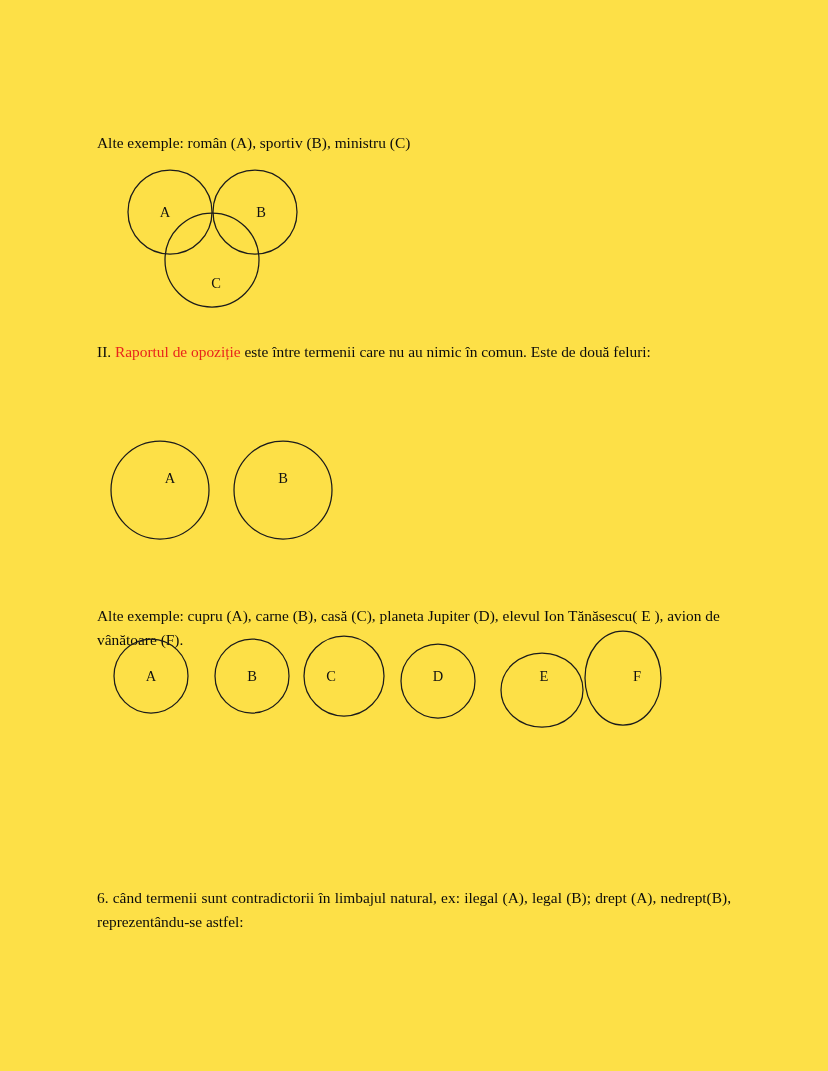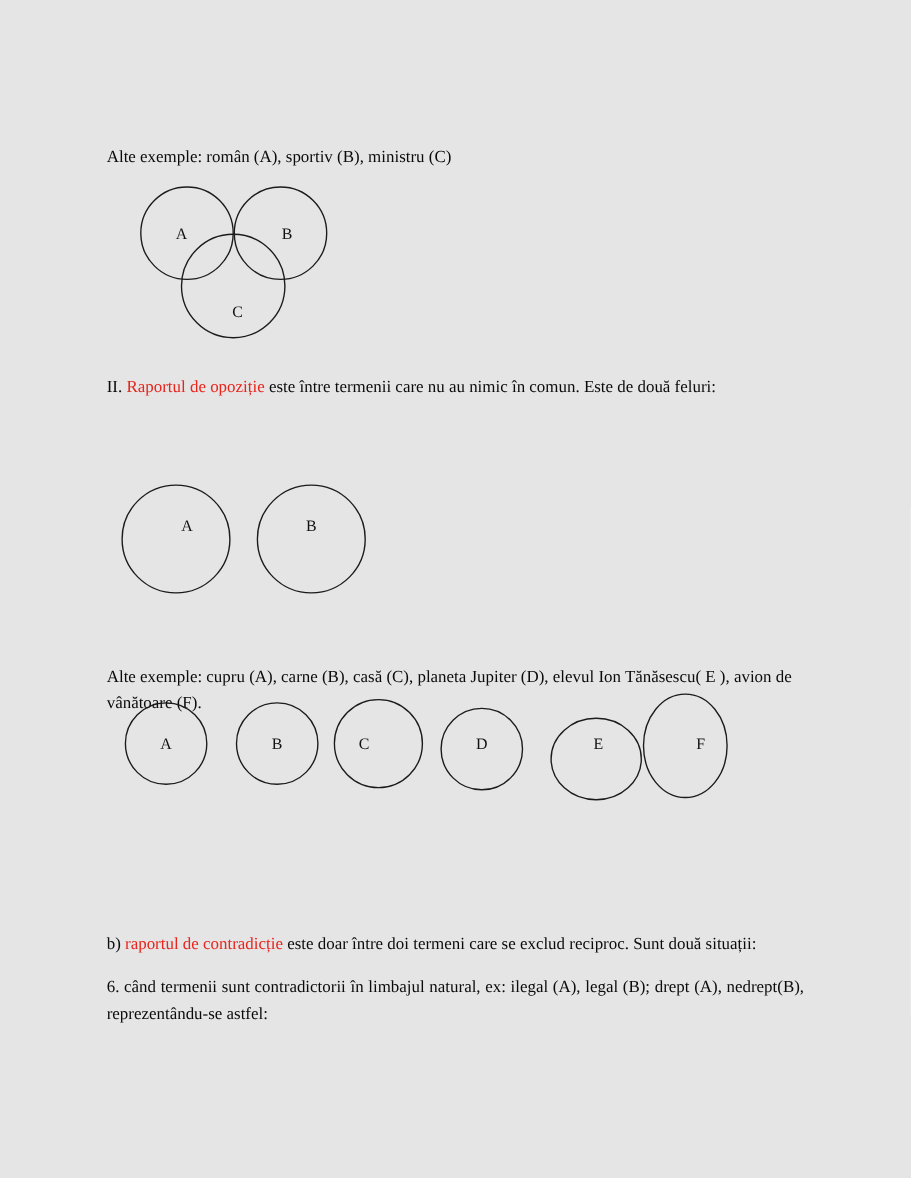--- a/index.html
+++ b/index.html
@@ -14,21 +14,21 @@
     overflow: hidden;
     font-family: "Liberation Serif", "DejaVu Serif", serif;
     color: #000000;
     -webkit-font-smoothing: antialiased;
   }
   .page {
     position: absolute;
     left: 0; top: 0;
     width: 828px;
     height: 1071px;
-    background: #e5e5e5;
+    background: #fde047;
   }
   p.para {
     margin: 0;
     font-size: 15.4px;
     line-height: 24px;
     color: #0b0b0b;
   }
   p.justify { text-align: justify; text-justify: inter-word; }
   .red { color: #e8241c; margin-top: 24px; }
 
@@ -97,21 +97,18 @@
       <ellipse class="shape" cx="513" cy="50" rx="38" ry="47"></ellipse>
       <text class="fig-label" x="41" y="53" text-anchor="middle">A</text>
       <text class="fig-label" x="142" y="53" text-anchor="middle">B</text>
       <text class="fig-label" x="221" y="53" text-anchor="middle">C</text>
       <text class="fig-label" x="328" y="53" text-anchor="middle">D</text>
       <text class="fig-label" x="434" y="53" text-anchor="middle">E</text>
       <text class="fig-label" x="527" y="53" text-anchor="middle">F</text>
     </svg>
   </div>
 
-  <div class="blk" style="top:847px;">
-    <p class="para"><span>b) </span><span class="red">raportul de contradicție</span><span> este doar între doi termeni care se exclud reciproc. Sunt două situații:</span></p>
-  </div>
 
   <div class="blk" style="top:886px;">
     <p class="para justify">6. când termenii sunt contradictorii în limbajul natural, ex: ilegal (A), legal (B); drept (A), nedrept(B), reprezentându-se astfel:</p>
   </div>
 
 </div>
 
 </body></html>

